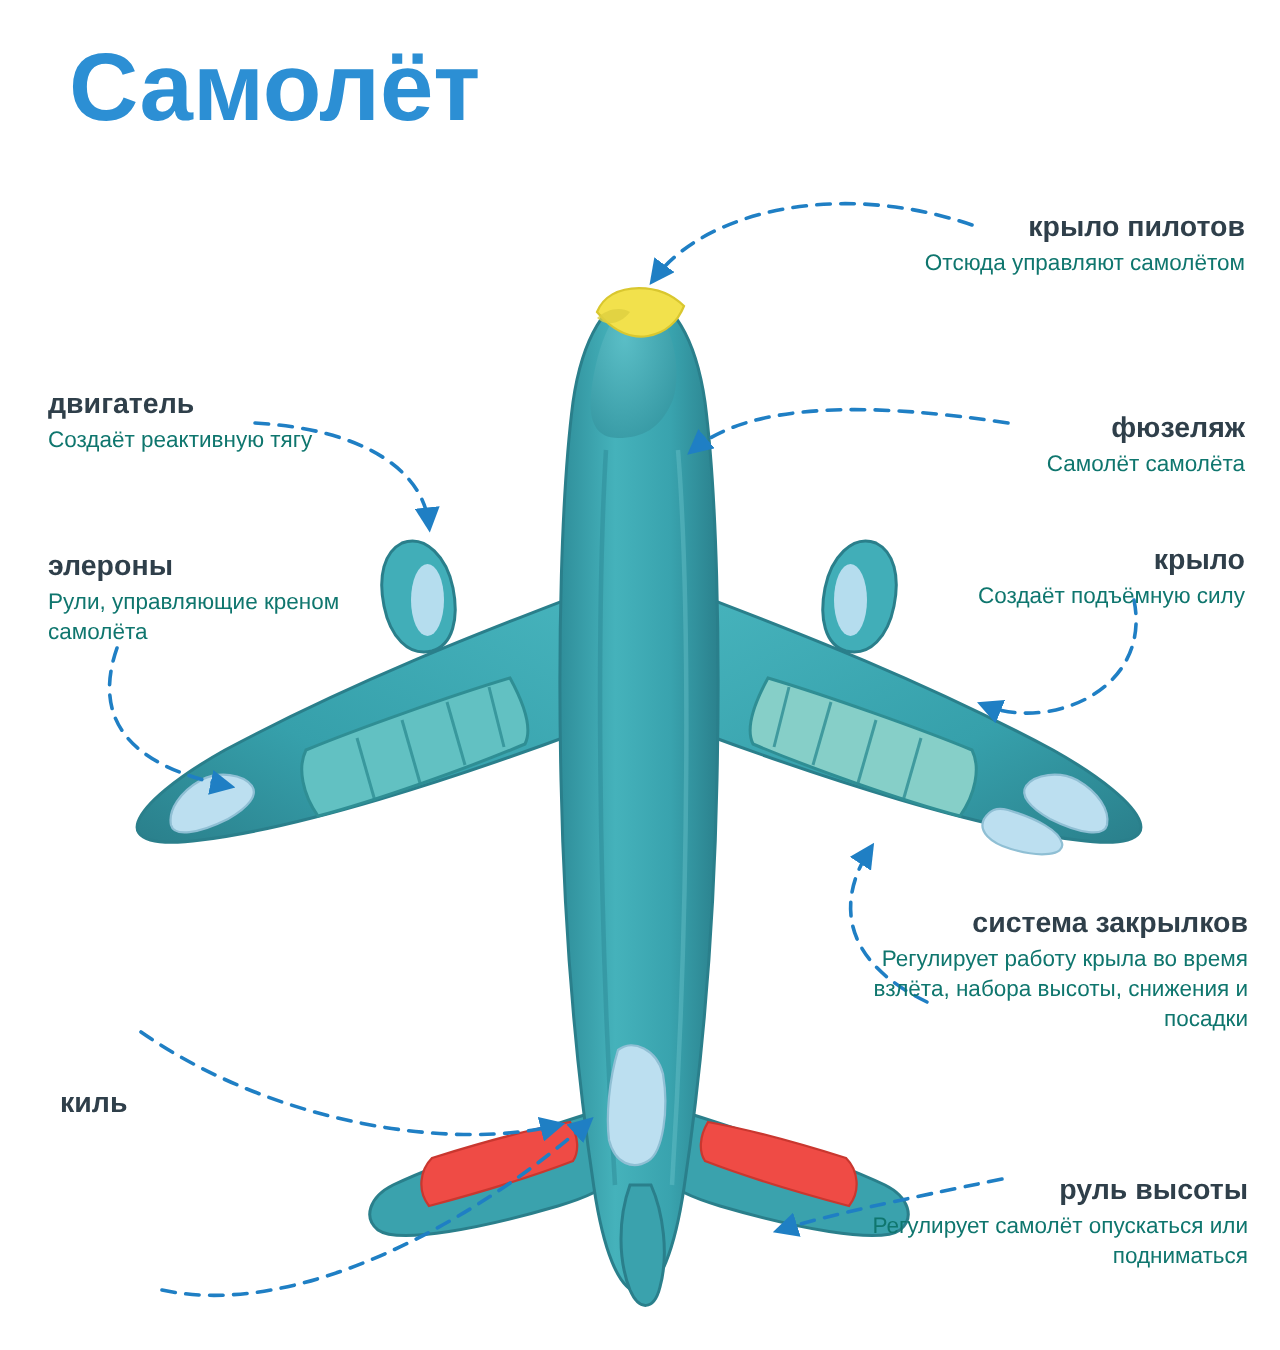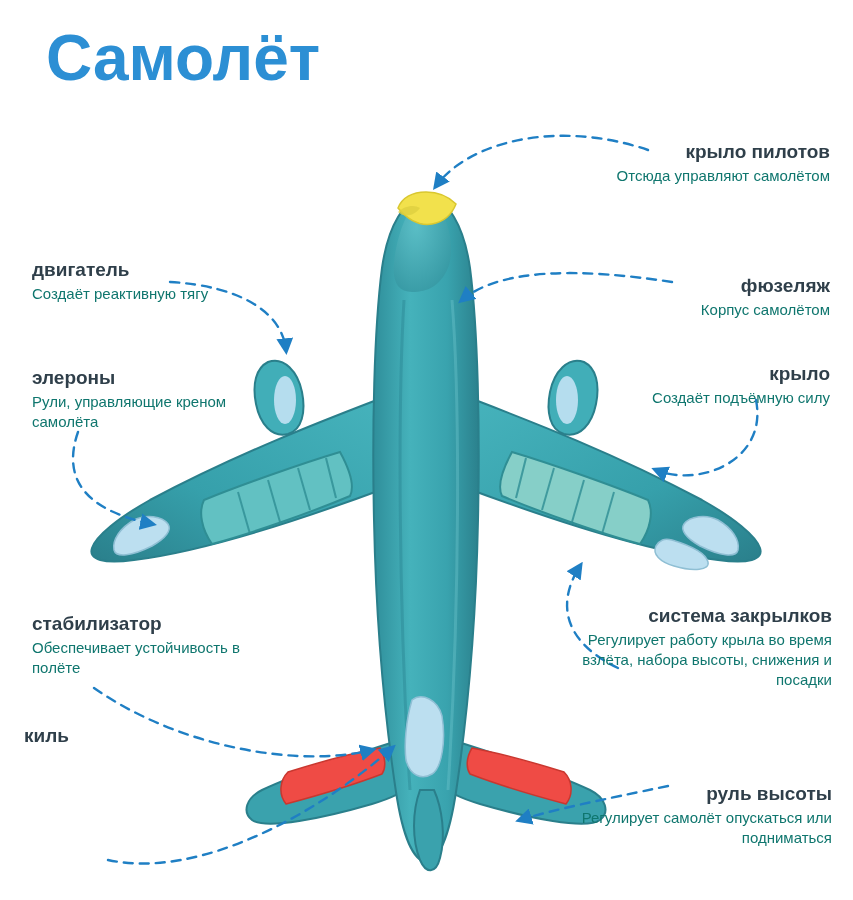--- a/index.html
+++ b/index.html
@@ -183,21 +183,21 @@
     </g>
   </svg>
 
   <div class="callout right" style="left: 560px; top: 140px; width: 270px;">
     <div class="label">крыло пилотов</div>
     <div class="desc">Отсюда управляют самолётом</div>
   </div>
 
   <div class="callout right" style="left: 580px; top: 258px; width: 250px; margin-top: 16px;">
     <div class="label">фюзеляж</div>
-    <div class="desc">Корпус самолётом</div>
+    <div class="desc">Самолёт самолёта</div>
   </div>
 
   <div class="callout right" style="left: 550px; top: 604px; width: 282px;">
     <div class="label">система закрылков</div>
     <div class="desc">Регулирует работу крыла во время взлёта, набора высоты, снижения и посадки</div>
   </div>
 
   <div class="callout right" style="left: 560px; top: 362px; width: 270px;">
     <div class="label">крыло</div>
     <div class="desc">Создаёт подъёмную силу</div>
@@ -211,22 +211,18 @@
   <div class="callout left" style="left: 32px; top: 258px; width: 240px;">
     <div class="label">двигатель</div>
     <div class="desc">Создаёт реактивную тягу</div>
   </div>
 
   <div class="callout left" style="left: 32px; top: 366px; width: 230px;">
     <div class="label">элероны</div>
     <div class="desc">Рули, управляющие креном самолёта</div>
   </div>
 
-  <div class="callout left" style="left: 32px; top: 612px; width: 240px;">
-    <div class="label">стабилизатор</div>
-    <div class="desc">Обеспечивает устойчивость в полёте</div>
-  </div>
-
-  <div class="callout left" style="left: 24px; top: 724px; width: 240px;">
+
+  <div class="callout left" style="left: 40px; top: 724px; width: 240px;">
     <div class="label">киль</div>
   </div>
 
 </div>
 
 </body></html>

